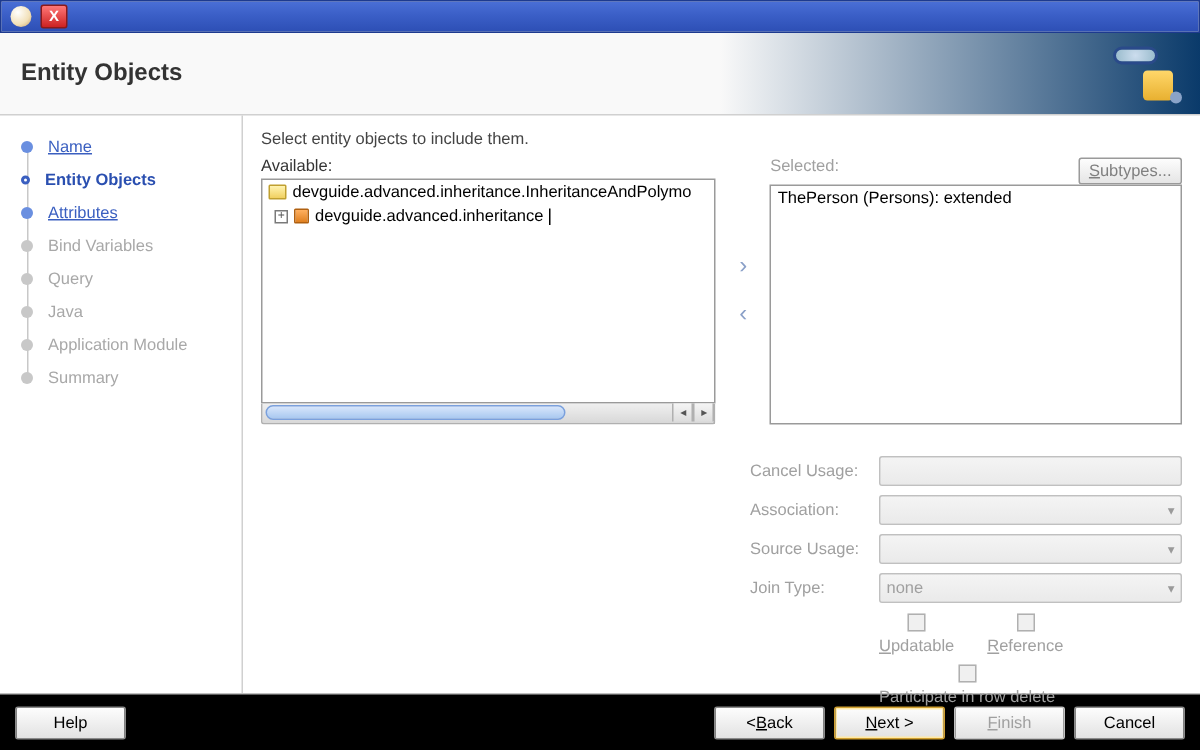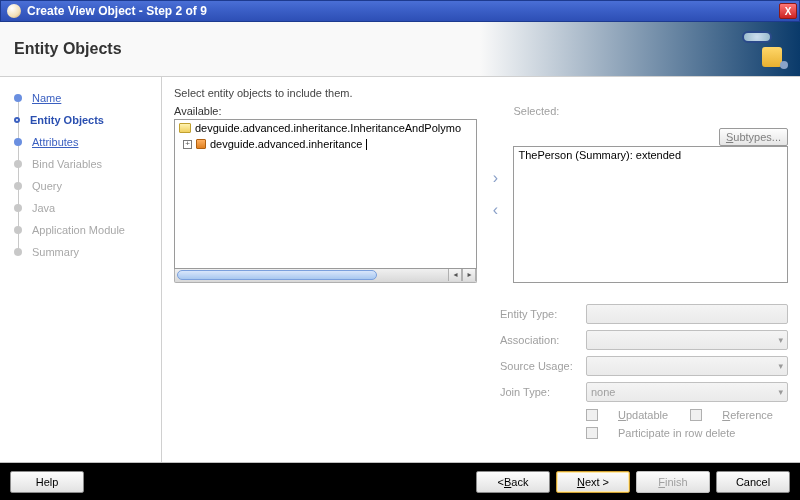--- a/index.html
+++ b/index.html
@@ -38,55 +38,54 @@
   .panel-label { color: #333; margin-bottom: 2px; }
   .panel-label.disabled { color: #a0a0a0; }
   .listbox { flex: 1; border: 1px solid #9a9a9a; background: #fff; overflow: hidden; }
   .listbox .row { padding: 2px 4px; display: flex; align-items: center; gap: 4px; white-space: nowrap; text-align: right; }
   .pkg-icon { width: 12px; height: 10px; background: linear-gradient(to bottom, #fff3b0, #f0d060); border: 1px solid #c0a030; border-radius: 1px; display:inline-block; }
   .ent-icon { width: 10px; height: 10px; background: linear-gradient(to bottom, #ffb060, #e08020); border: 1px solid #b06010; border-radius: 1px; display:inline-block; }
   .plusbox { width: 9px; height: 9px; border: 1px solid #7a7a7a; background: #fff; display: inline-flex; align-items:center; justify-content:center; font-size:8px; color:#555; line-height:1; }
   .sel-listbox-wrap { flex:1; display:flex; flex-direction:column; }
   .sel-header { display: flex; }
   .sel-header .lbl { flex:1; color:#a0a0a0; }
-  .subtypes-btn { height: 18px; padding: 0 6px; background: linear-gradient(to bottom, #fdfdfd, #e5e5e5); border: 1px solid #9a9a9a; border-radius: 2px; cursor: pointer; color:#808080;margin-top:23px; }
+  .subtypes-btn { height: 18px; padding: 0 6px; background: linear-gradient(to bottom, #fdfdfd, #e5e5e5); border: 1px solid #9a9a9a; border-radius: 2px; cursor: pointer; color:#808080; }
   .shuttle { width: 20px; display: flex; flex-direction: column; justify-content: center; align-items: center; gap: 14px; }
   .shuttle .arrow { color: #8aa0c8; font-size: 16px; cursor: pointer; }
   .ent-cursor { display:inline-block; width:1px; height:11px; background:#000; margin-left:0; vertical-align:middle; }
 
   .hscroll-track { height: 14px; background: linear-gradient(to bottom, #f0f0f0, #d8d8d8); border: 1px solid #b0b0b0; border-top: none; position: relative; border-radius: 0 0 2px 2px; }
   .hscroll-thumb { position:absolute; left:2px; top:1px; height:10px; width:200px; background: linear-gradient(to bottom, #d8e6fb, #a8c8f0); border:1px solid #7aa0dd; border-radius:5px; }
   .hscroll-arrow { position:absolute; top:0; width:14px; height:12px; background: linear-gradient(to bottom,#f5f5f5,#ddd); border-left:1px solid #b0b0b0; border-right:1px solid #b0b0b0; text-align:center; font-size:8px; color:#555; line-height:12px; }
   .hscroll-arrow.right { right:0; }
   .hscroll-arrow.left { right:14px; }
 
   .form-area { margin-top: 18px; width: 288px; float: right; }
   .form-row { display: flex; align-items: center; height: 26px; gap: 8px; }
   .form-row label { width: 78px; color: #a0a0a0; }
   .form-row .field { flex:1; height:20px; background: linear-gradient(to bottom,#f4f4f4,#eaeaea); border:1px solid #c0c0c0; border-radius:2px; display:flex; align-items:center; padding:0 4px; color:#a0a0a0; }
   .form-row .field.dd::after { content:"▾"; margin-left:auto; color:#9a9a9a; font-size:9px; }
   .chk-row { display:flex; gap:22px; margin-top:4px; padding-left:86px; }
-  .chk { display:flex; align-items:center; gap:20px; color:#a0a0a0; }
+  .chk { display:flex; align-items:center; gap:4px; color:#a0a0a0;flex-direction:column; }
   .chk .box { width:12px; height:12px; border:1px solid #b0b0b0; background:#f0f0f0; }
   .chk .ul { text-decoration: underline; }
 
   
   .buttonbar { height: 38px; border-top: 1px solid #c0c0c0; display:flex; align-items:center; padding: 0 10px; gap: 6px; background:#000000; }
   .buttonbar .spacer { flex:1; }
   .btn { min-width: 74px; height: 22px; background: linear-gradient(to bottom,#fdfdfd,#e2e2e2); border:1px solid #8a8a8a; border-radius:2px; display:inline-flex; align-items:center; justify-content:center; padding:0 10px; cursor:pointer; }
   .btn.disabled { color:#a0a0a0; border-color:#c0c0c0; cursor:default; }
   .btn.primary { border-color:#d0a030; box-shadow: inset 0 0 0 1px #ffe9a8; }
   .mn { text-decoration: underline; }
 </style>
 </head>
 <body>
 
 <div class="titlebar">
   <div class="appicon"></div>
-  <div class="title">Create View Object - Step 2 of 9</div>
   <div class="close">X</div>
 </div>
 
 <div class="banner">
   <div class="banner-title">Entity Objects</div>
   <div class="banner-icon">
     <div class="glasses"></div>
       <div class="dbshape"></div>
       <div class="gear"></div>
   </div>
@@ -167,29 +166,29 @@
         <div class="arrow">‹</div>
       </div>
 
       <div class="panel sel-listbox-wrap" style="flex:0.95">
         <div class="sel-header">
           <div class="lbl panel-label disabled">Selected:</div>
           <button class="subtypes-btn"><span class="mn">S</span>ubtypes...</button>
         </div>
         <div class="listbox">
           <div class="row">
-            <span>ThePerson (Summary): extended</span>
+            <span>ThePerson (Persons): extended</span>
           </div>
         </div>
       </div>
     </div>
 
     <div class="form-area">
       <div class="form-row">
-        <label>Entity Type:</label>
+        <label>Cancel Usage:</label>
         <div class="field"></div>
       </div>
       <div class="form-row">
         <label>Association:</label>
         <div class="field dd"></div>
       </div>
       <div class="form-row">
         <label>Source Usage:</label>
         <div class="field dd"></div>
       </div>

